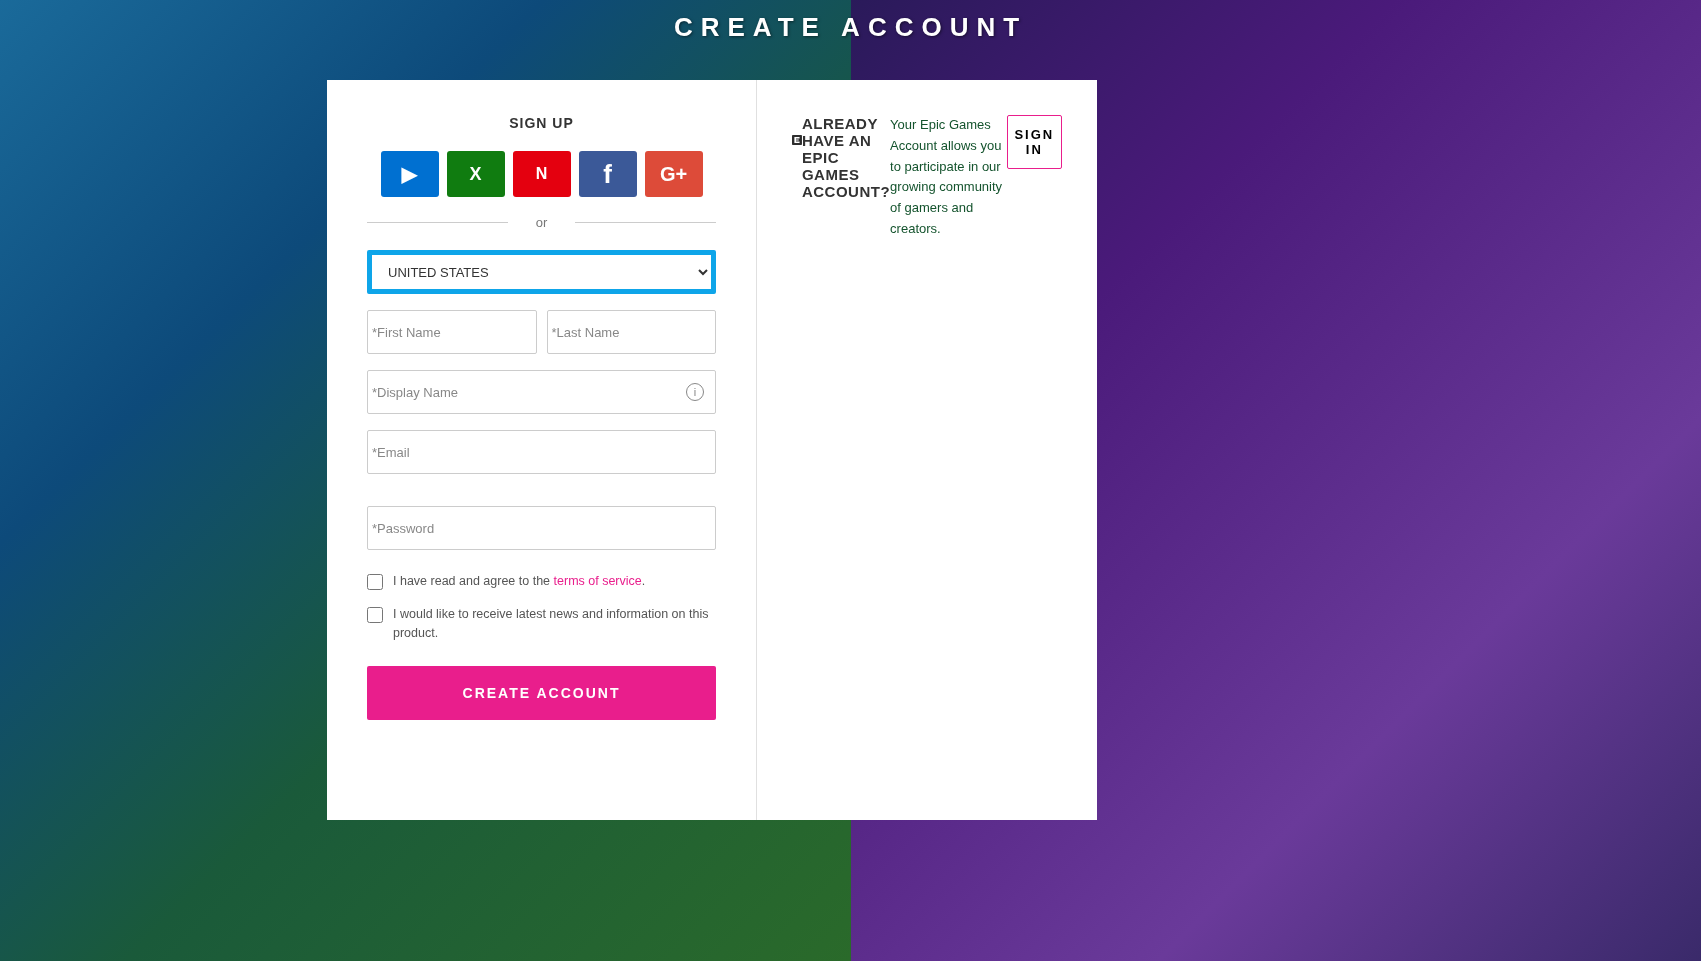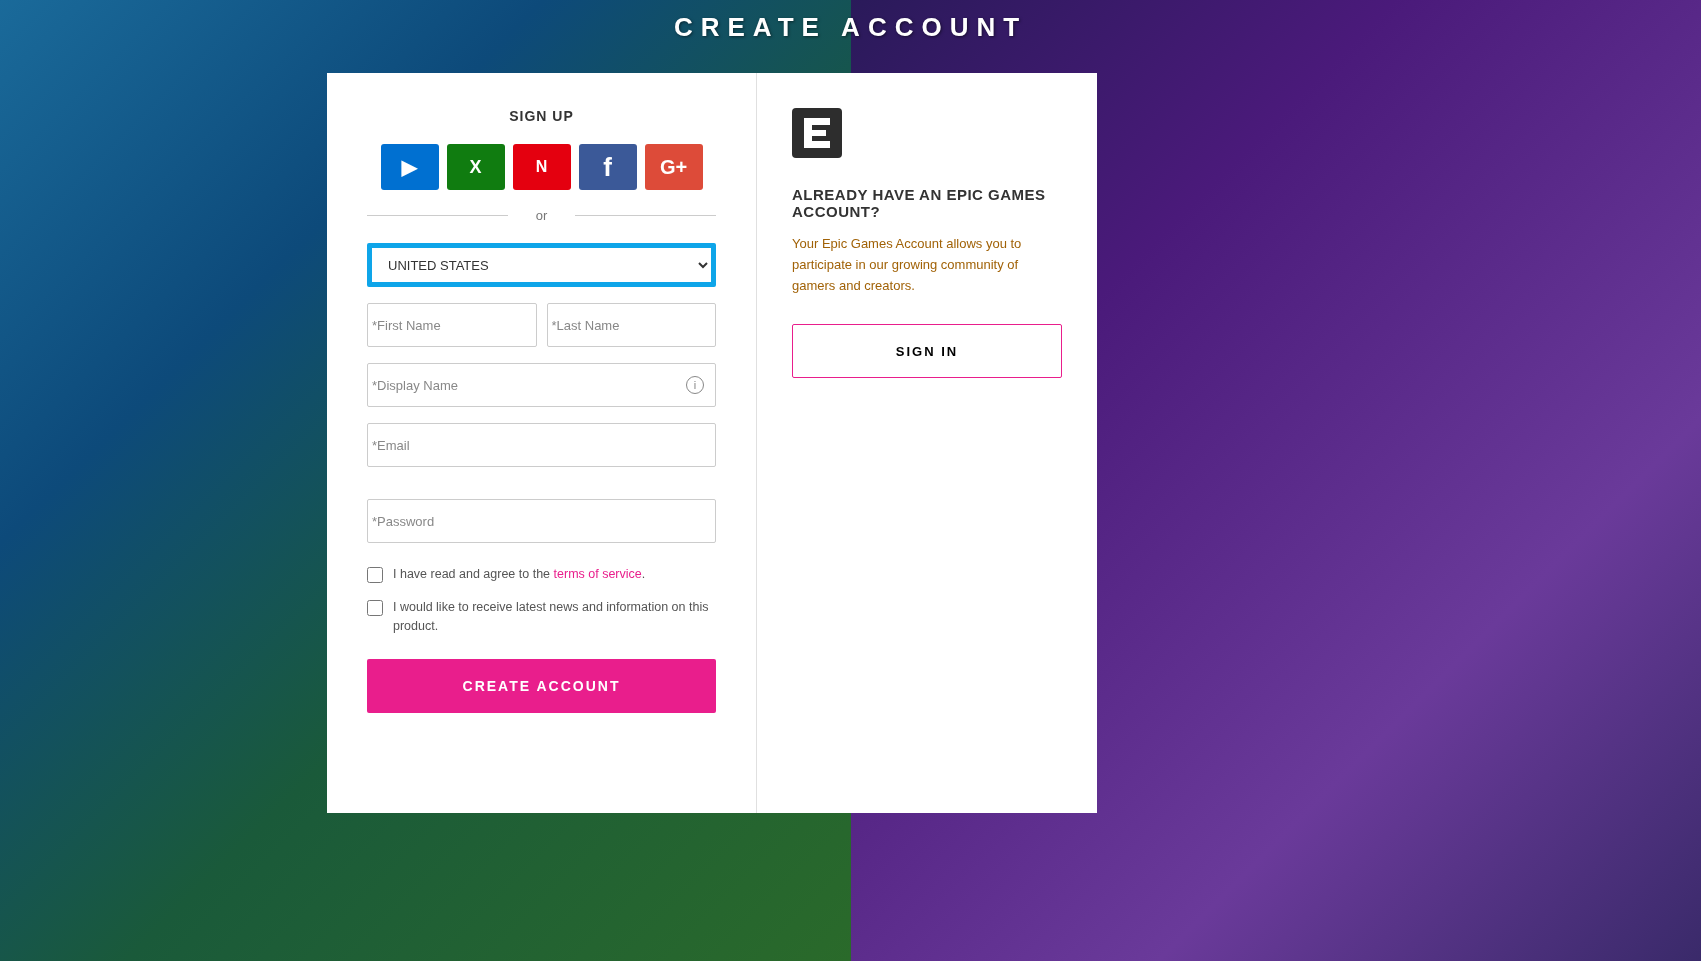--- a/index.html
+++ b/index.html
@@ -47,21 +47,21 @@
       font-size: 26px;
       font-weight: 900;
       letter-spacing: 8px;
       text-transform: uppercase;
       text-shadow: 1px 1px 3px rgba(0,0,0,0.5);
     }
 
     
     .modal-container {
       position: absolute;
-      top: 73px;
+      top: 80px;
       left: 327px;
       width: 770px;
       background: #fff;
       z-index: 20;
       display: flex;
       flex-direction: row;
       min-height: 740px;
     }
 
     
@@ -246,42 +246,42 @@
       text-transform: uppercase;
       cursor: pointer;
       border-radius: 2px;
     }
 
     
     .right-panel {
       width: 340px;
       padding: 35px 35px;
       display: flex;
-      flex-direction: column;
+      flex-direction: row;
       align-items: flex-start;
     }
 
     .epic-logo {
       width: 50px;
       height: 50px;
       margin-bottom: 28px;
     }
 
     .already-have-title {
       font-size: 15px;
       font-weight: 700;
       color: #333;
       margin-bottom: 14px;
       letter-spacing: 0.5px;
       text-transform: uppercase;
     }
 
     .epic-desc {
       font-size: 13px;
-      color: #a16207;
+      color: #14532d;
       line-height: 1.6;
       margin-bottom: 28px;
     }
 
     .sign-in-btn {
       width: 100%;
       height: 54px;
       background: #fff;
       border: 1.5px solid #e91e8c;
       color: #000000;

